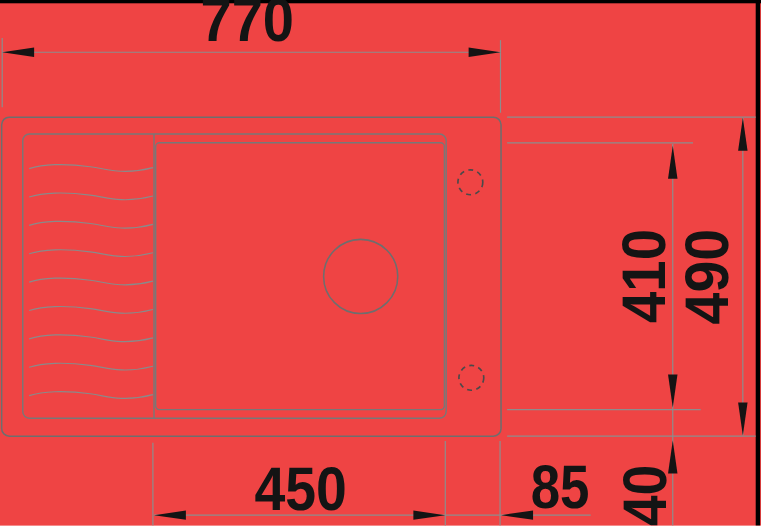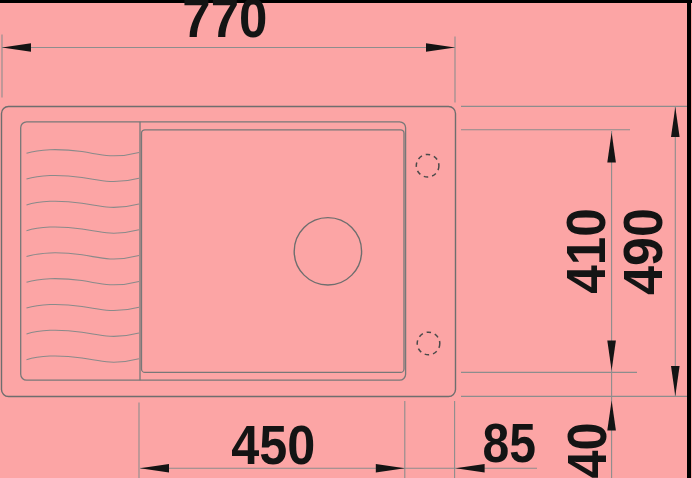--- a/index.html
+++ b/index.html
@@ -1,16 +1,16 @@
 <!DOCTYPE html>
 <html><head>
 <meta charset="utf-8">
 <style>
   html,body{margin:0;padding:0;background:#fff;}
-  #canvas{position:relative;width:692px;height:478px;overflow:hidden;background:#fca5a5;}
+  #canvas{position:relative;width:692px;height:478px;overflow:hidden;background:#ef4444;}
   svg text{font-family:"Liberation Sans",sans-serif;font-weight:bold;fill:#141414;}
 </style>
 </head>
 <body>
 <div id="canvas">
 <svg width="692" height="478" viewBox="0 0 692 478" xmlns="http://www.w3.org/2000/svg">
 
   <rect x="0" y="0" width="692" height="3" fill="#000"></rect>
 
   <rect x="687" y="0" width="4" height="478" fill="#000"></rect>

